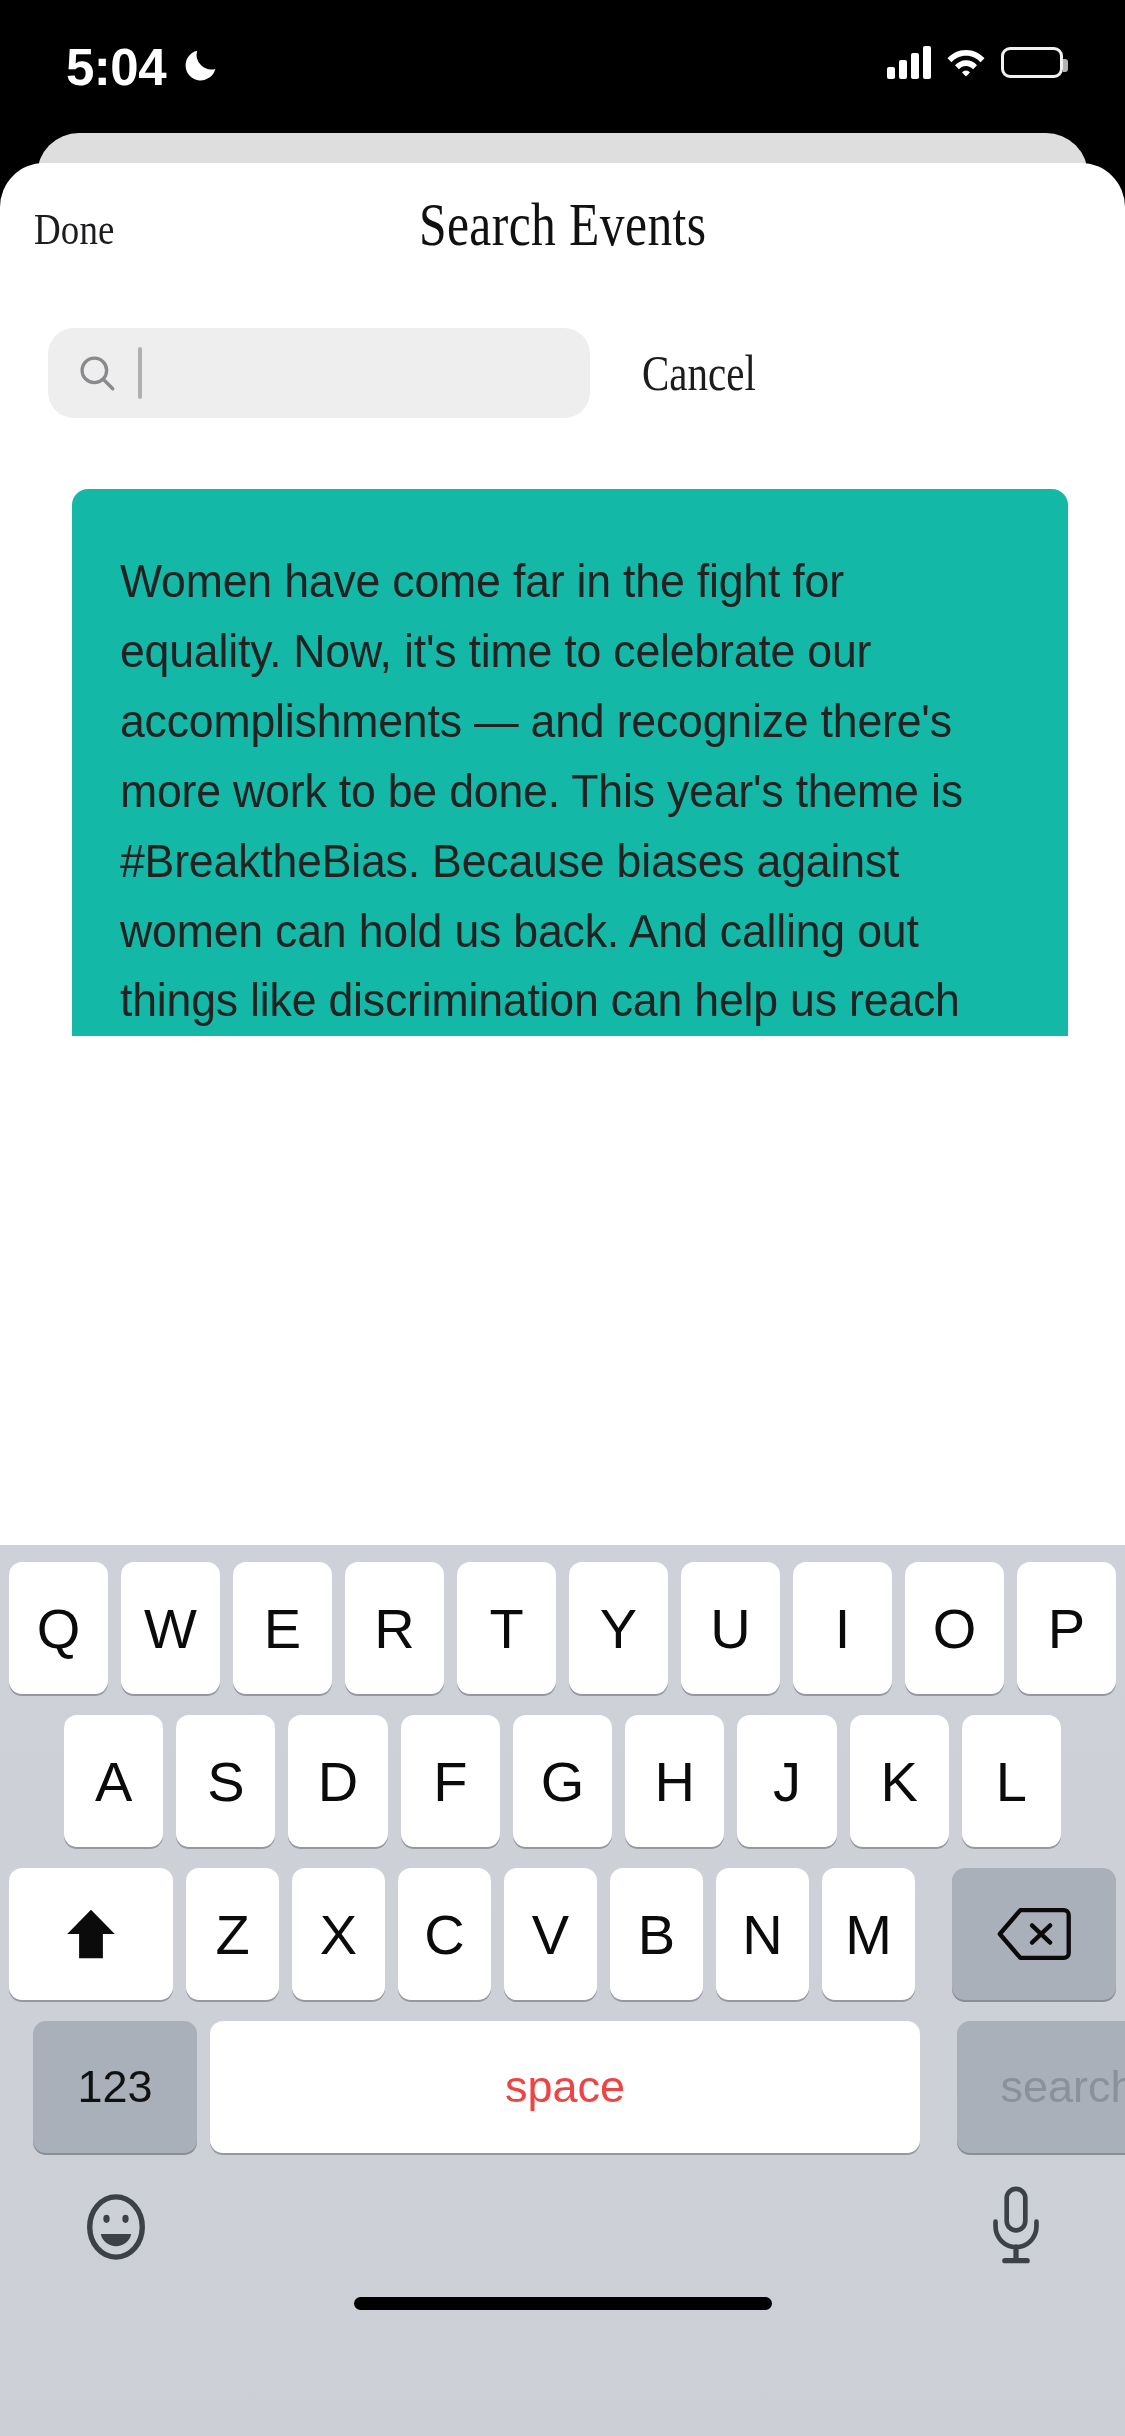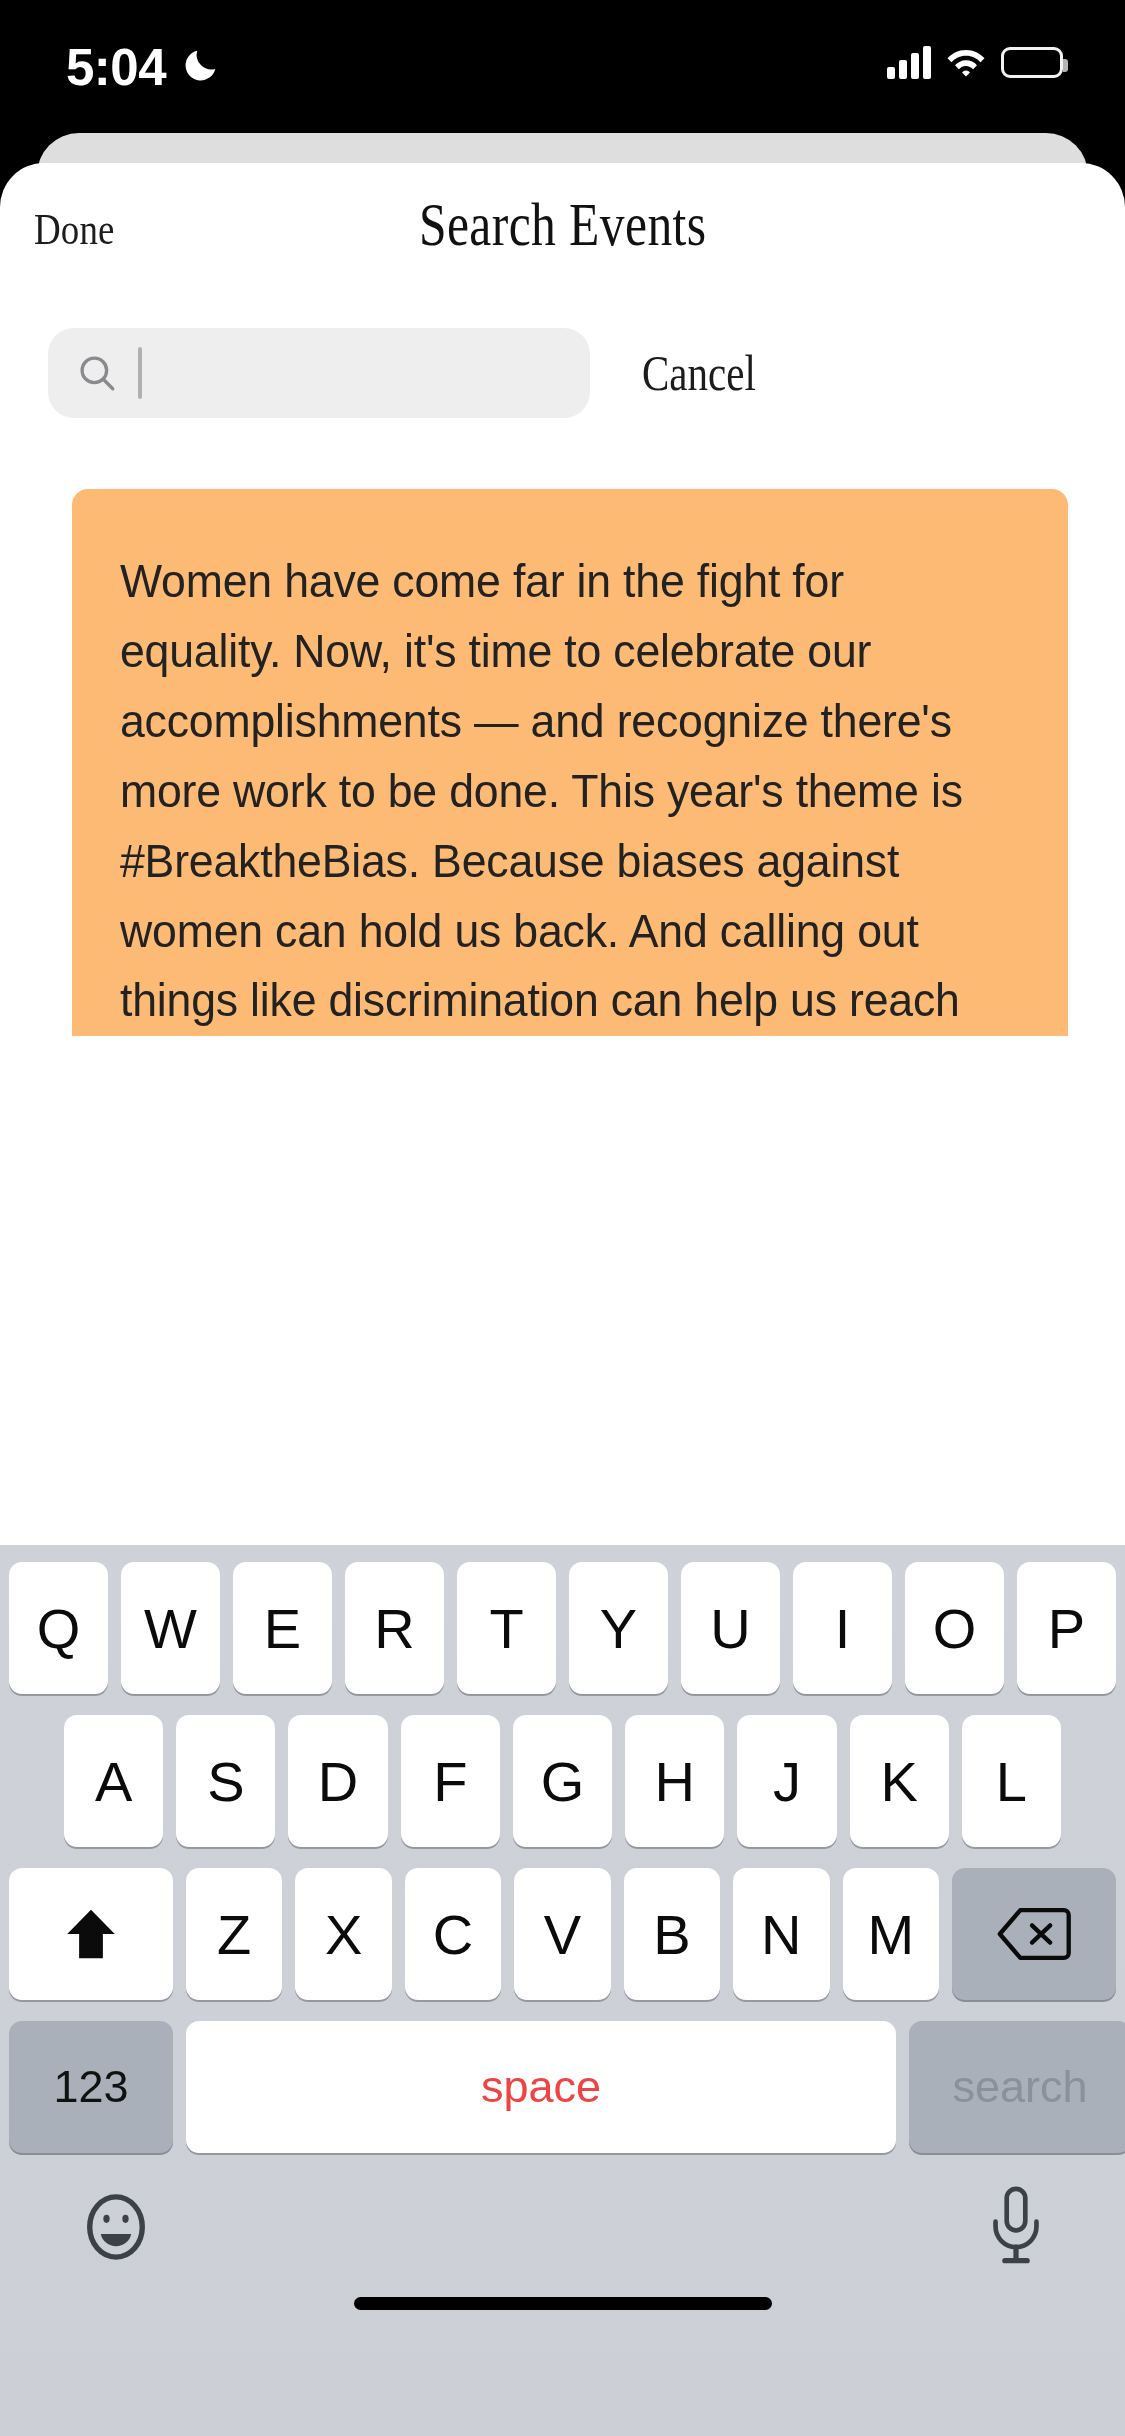--- a/index.html
+++ b/index.html
@@ -149,21 +149,21 @@
   }
   #card-title span { display:inline-block; transform:scaleX(0.96); transform-origin:left; }
   #card-date {
     margin-top:24px;
     font-family:"Liberation Sans", sans-serif;
     font-size:38px; font-weight:bold;
     color:#2b2b2b;
     letter-spacing:-0.3px;
   }
   #card-body {
-    background:#fdba74;
+    background:#14b8a6;
     padding:58px 48px 0 48px;
   }
   #card-body-text {
     font-family:"Liberation Sans", sans-serif;
     font-size:46px;
     line-height:1.52;
     color:#222;
     letter-spacing:-0.2px;
     transform:scaleX(0.97); transform-origin:left top;
   }
@@ -193,20 +193,21 @@
     font-size:56px; color:#0b0b0b;
     box-shadow:0 2px 0 rgba(138,143,152,0.85);
     user-select:none;
   }
   .key.wide-fn {
     flex:0 0 164px;
   }
   .key.dark {
     background:#aab0ba;
     box-shadow:0 2px 0 rgba(128,134,144,0.9);
+    margin-left:24px;
   }
   .key.space {
     flex:0 0 710px;
     font-size:45px; color:#ef4444;
   }
   .key.num {
     flex:0 0 164px;
     font-size:45px; color:#111;
   }
   .key.search-key {

